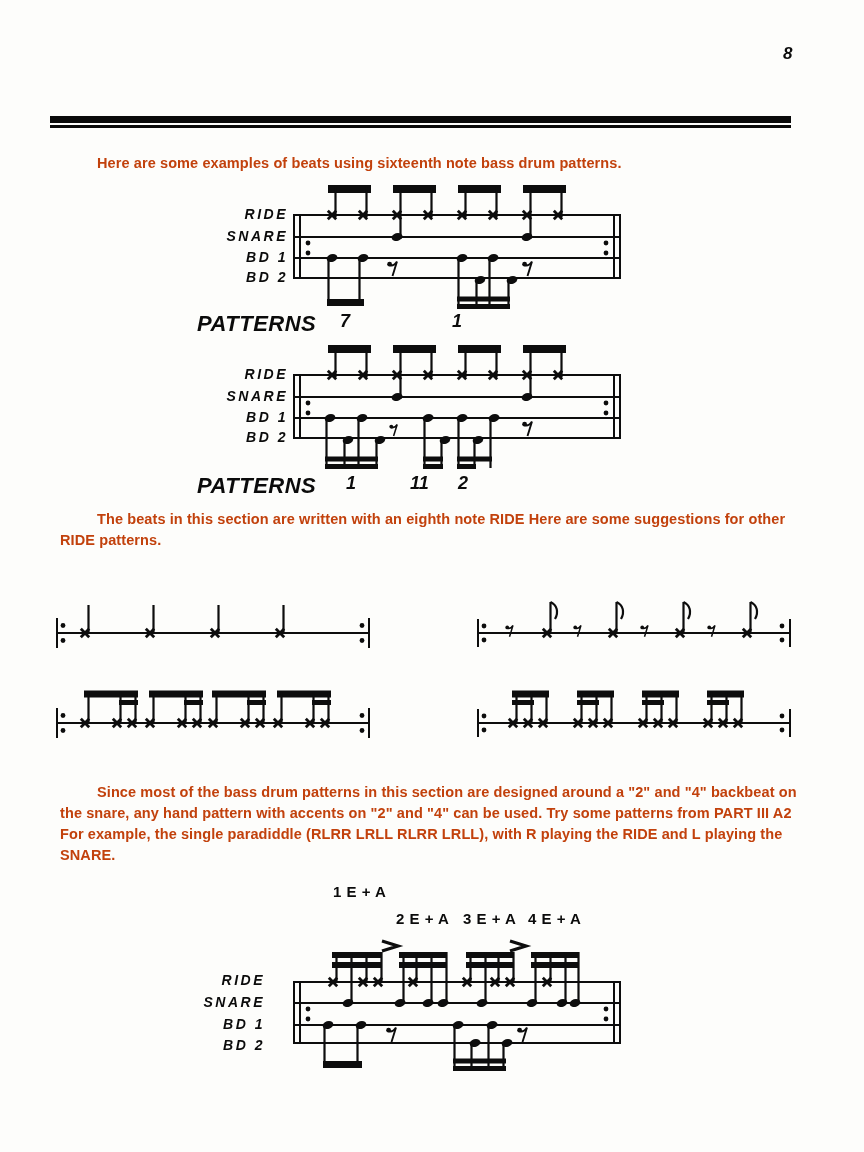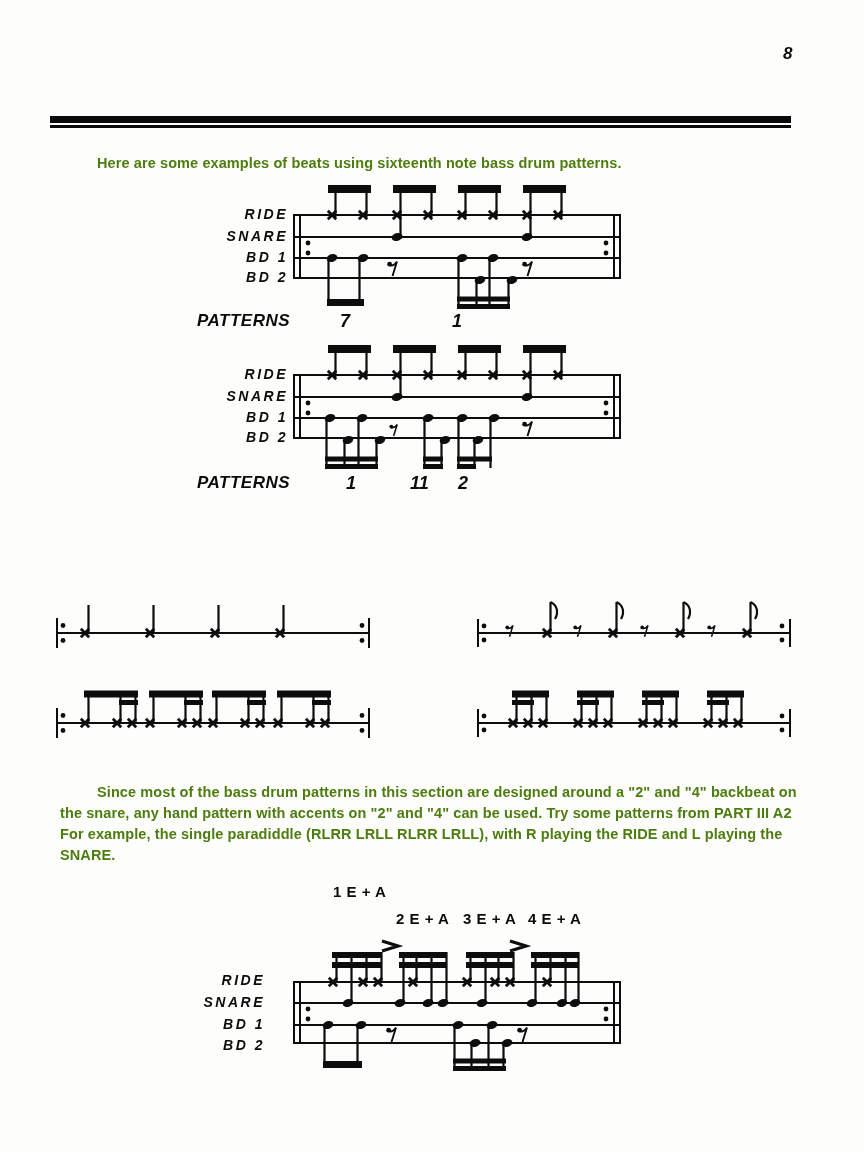--- a/index.html
+++ b/index.html
@@ -1,24 +1,24 @@
 <!DOCTYPE html>
 <html><head>
 <meta charset="utf-8">
 <style>
   html,body{margin:0;padding:0;background:#777;}
   .page{position:relative;width:864px;height:1152px;background:#fdfdfb;color:#0b0b0b;
         font-family:"Liberation Sans",sans-serif;overflow:hidden;margin:0 auto;}
   .abs{position:absolute;}
   .pagenum{font-size:17px;font-weight:bold;font-style:italic;}
-  .body-text{font-size:14.5px;font-weight:bold;line-height:21px;letter-spacing:0.1px;color:#4d7c0f;}
+  .body-text{font-size:14.5px;font-weight:bold;line-height:21px;letter-spacing:0.1px;color:#c2410c;}
   .rule-thick{height:7px;background:#0a0a0a;}
   .rule-thin{height:2.5px;background:#0a0a0a;margin-top:2px;}
   .stlabel{font-size:14px;font-weight:bold;font-style:italic;letter-spacing:2.5px;white-space:nowrap;}
-  .patterns{font-size:17px;font-weight:bold;font-style:italic;letter-spacing:0.5px;white-space:nowrap;}
+  .patterns{font-size:22px;font-weight:bold;font-style:italic;letter-spacing:0.5px;white-space:nowrap;}
   .pnum{font-size:18px;font-weight:bold;font-style:italic;white-space:nowrap;}
   .count{font-size:15px;font-weight:bold;letter-spacing:0.5px;white-space:nowrap;}
   svg{overflow:visible;}
   .sl{stroke:#0d0d0d;stroke-width:2;fill:none;}
   .stem{stroke:#0d0d0d;stroke-width:2.2;fill:none;}
   .xh{stroke:#0d0d0d;stroke-width:2.8;fill:none;}
   .notehead{fill:#0d0d0d;stroke:none;}
   .beam8{stroke:#0d0d0d;stroke-width:8;}
   .beam7{stroke:#0d0d0d;stroke-width:7;}
   .beam6{stroke:#0d0d0d;stroke-width:6;}
@@ -151,20 +151,21 @@
     <line class="beam5" x1="177" y1="121" x2="212" y2="121"></line>
     <line class="beam5" x1="177" y1="128.5" x2="196" y2="128.5"></line>
     <use href="#r8" transform="translate(243,83)"></use>
   </svg>
 
   <div class="abs patterns" style="left:197px;top:473px">PATTERNS</div>
   <div class="abs pnum" style="left:346px;top:473px">1</div>
   <div class="abs pnum" style="left:410px;top:473px">11</div>
   <div class="abs pnum" style="left:458px;top:473px">2</div>
 
+  <div class="abs body-text" style="left:60px;top:509px;width:742px;text-indent:37px">The beats in this section are written with an eighth note RIDE  Here are some suggestions for other RIDE patterns.</div>
 
   <svg class="abs" style="left:40px;top:588px" width="340" height="80" viewBox="0 0 340 80">
     <path class="sl" d="M17,45 H329 M17,30 V60 M329,30 V60"></path>
     <circle class="notehead" cx="23" cy="37.5" r="2.4"></circle>
       <circle class="notehead" cx="23" cy="52.5" r="2.4"></circle>
     <circle class="notehead" cx="322" cy="37.5" r="2.4"></circle>
       <circle class="notehead" cx="322" cy="52.5" r="2.4"></circle>
     <path class="stem" d="M48.5,17V45 M113.5,17V45 M178.5,17V45 M243.5,17V45"></path>
     <use href="#xh" x="45" y="45"></use>
       <use href="#xh" x="110" y="45"></use>

